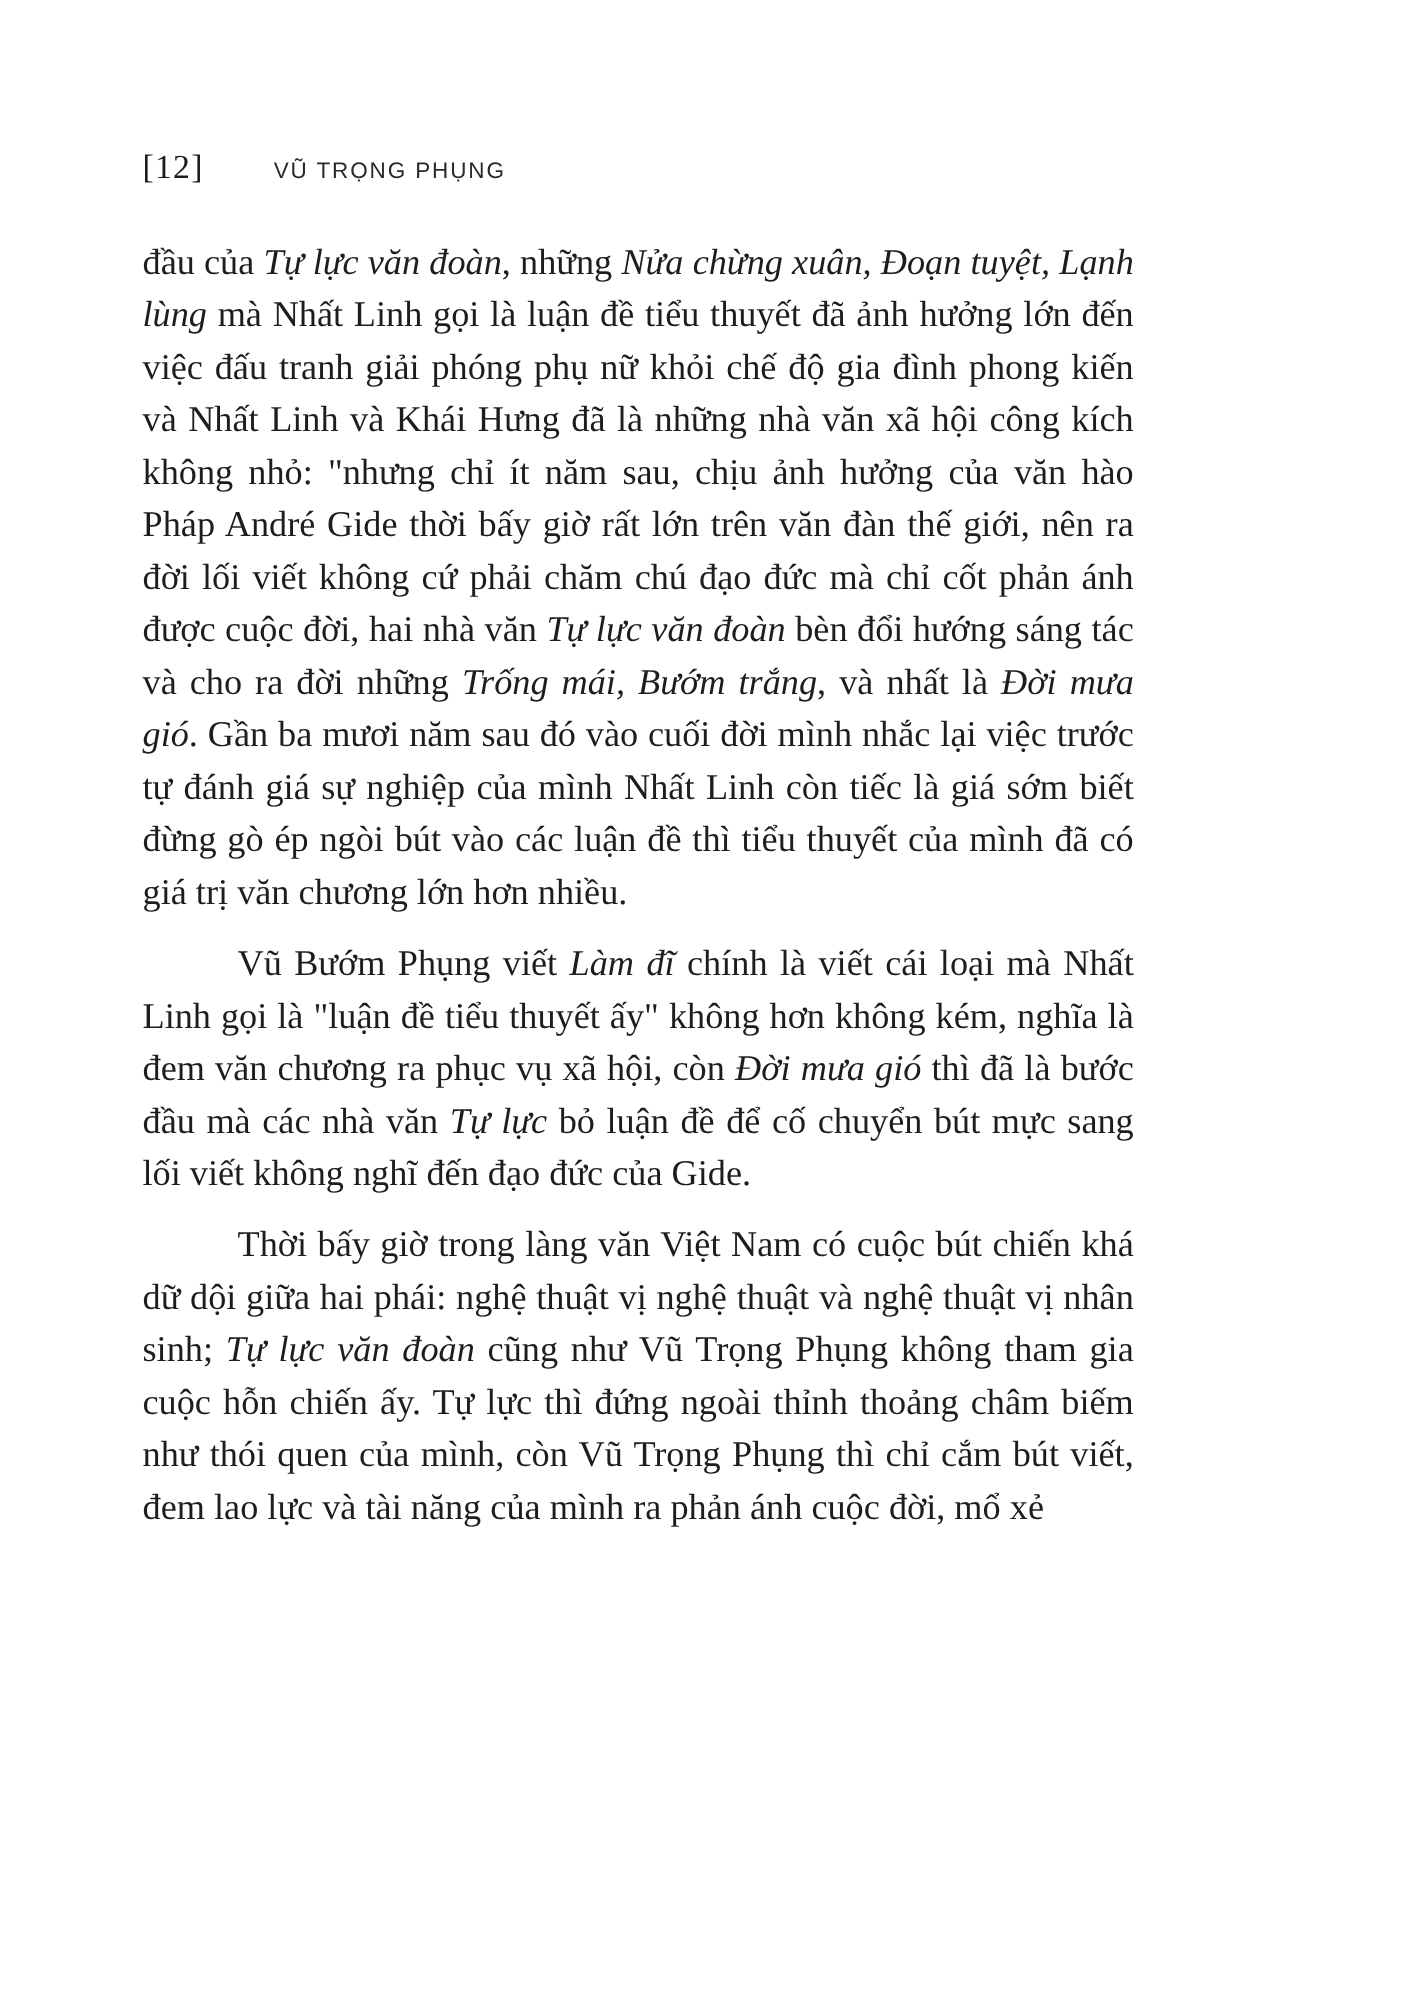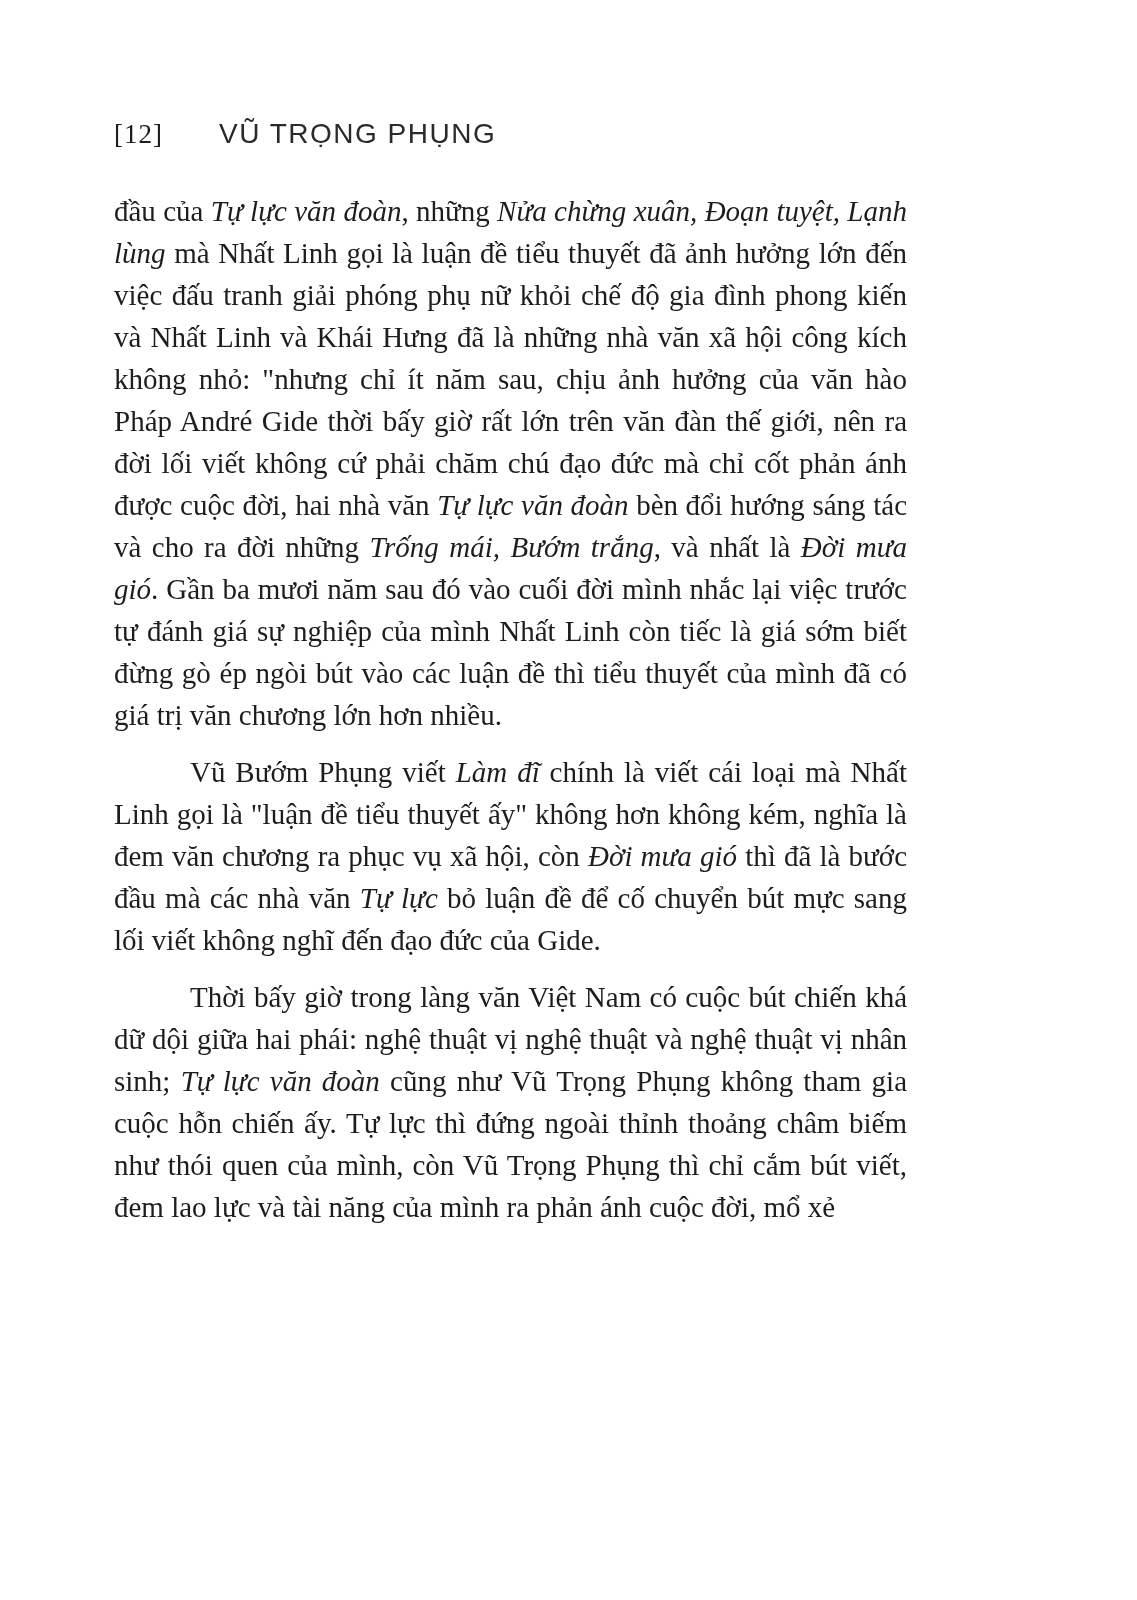--- a/index.html
+++ b/index.html
@@ -26,21 +26,21 @@
     margin-bottom: 40px;
   }
   .page-number {
     font-family: "Liberation Serif", serif;
     font-size: 27px;
     letter-spacing: 1px;
     color: #1d1d1d;
   }
   .running-title {
     font-family: "Liberation Sans", sans-serif;
-    font-size: 28px;
+    font-size: 18px;
     letter-spacing: 1.5px;
     margin-left: 56px;
     color: #2a2a2a;
   }
   .body-text p {
     font-size: 29px;
     line-height: 42px;
     text-align: justify;
     margin: 0 0 15px 0;
   }

